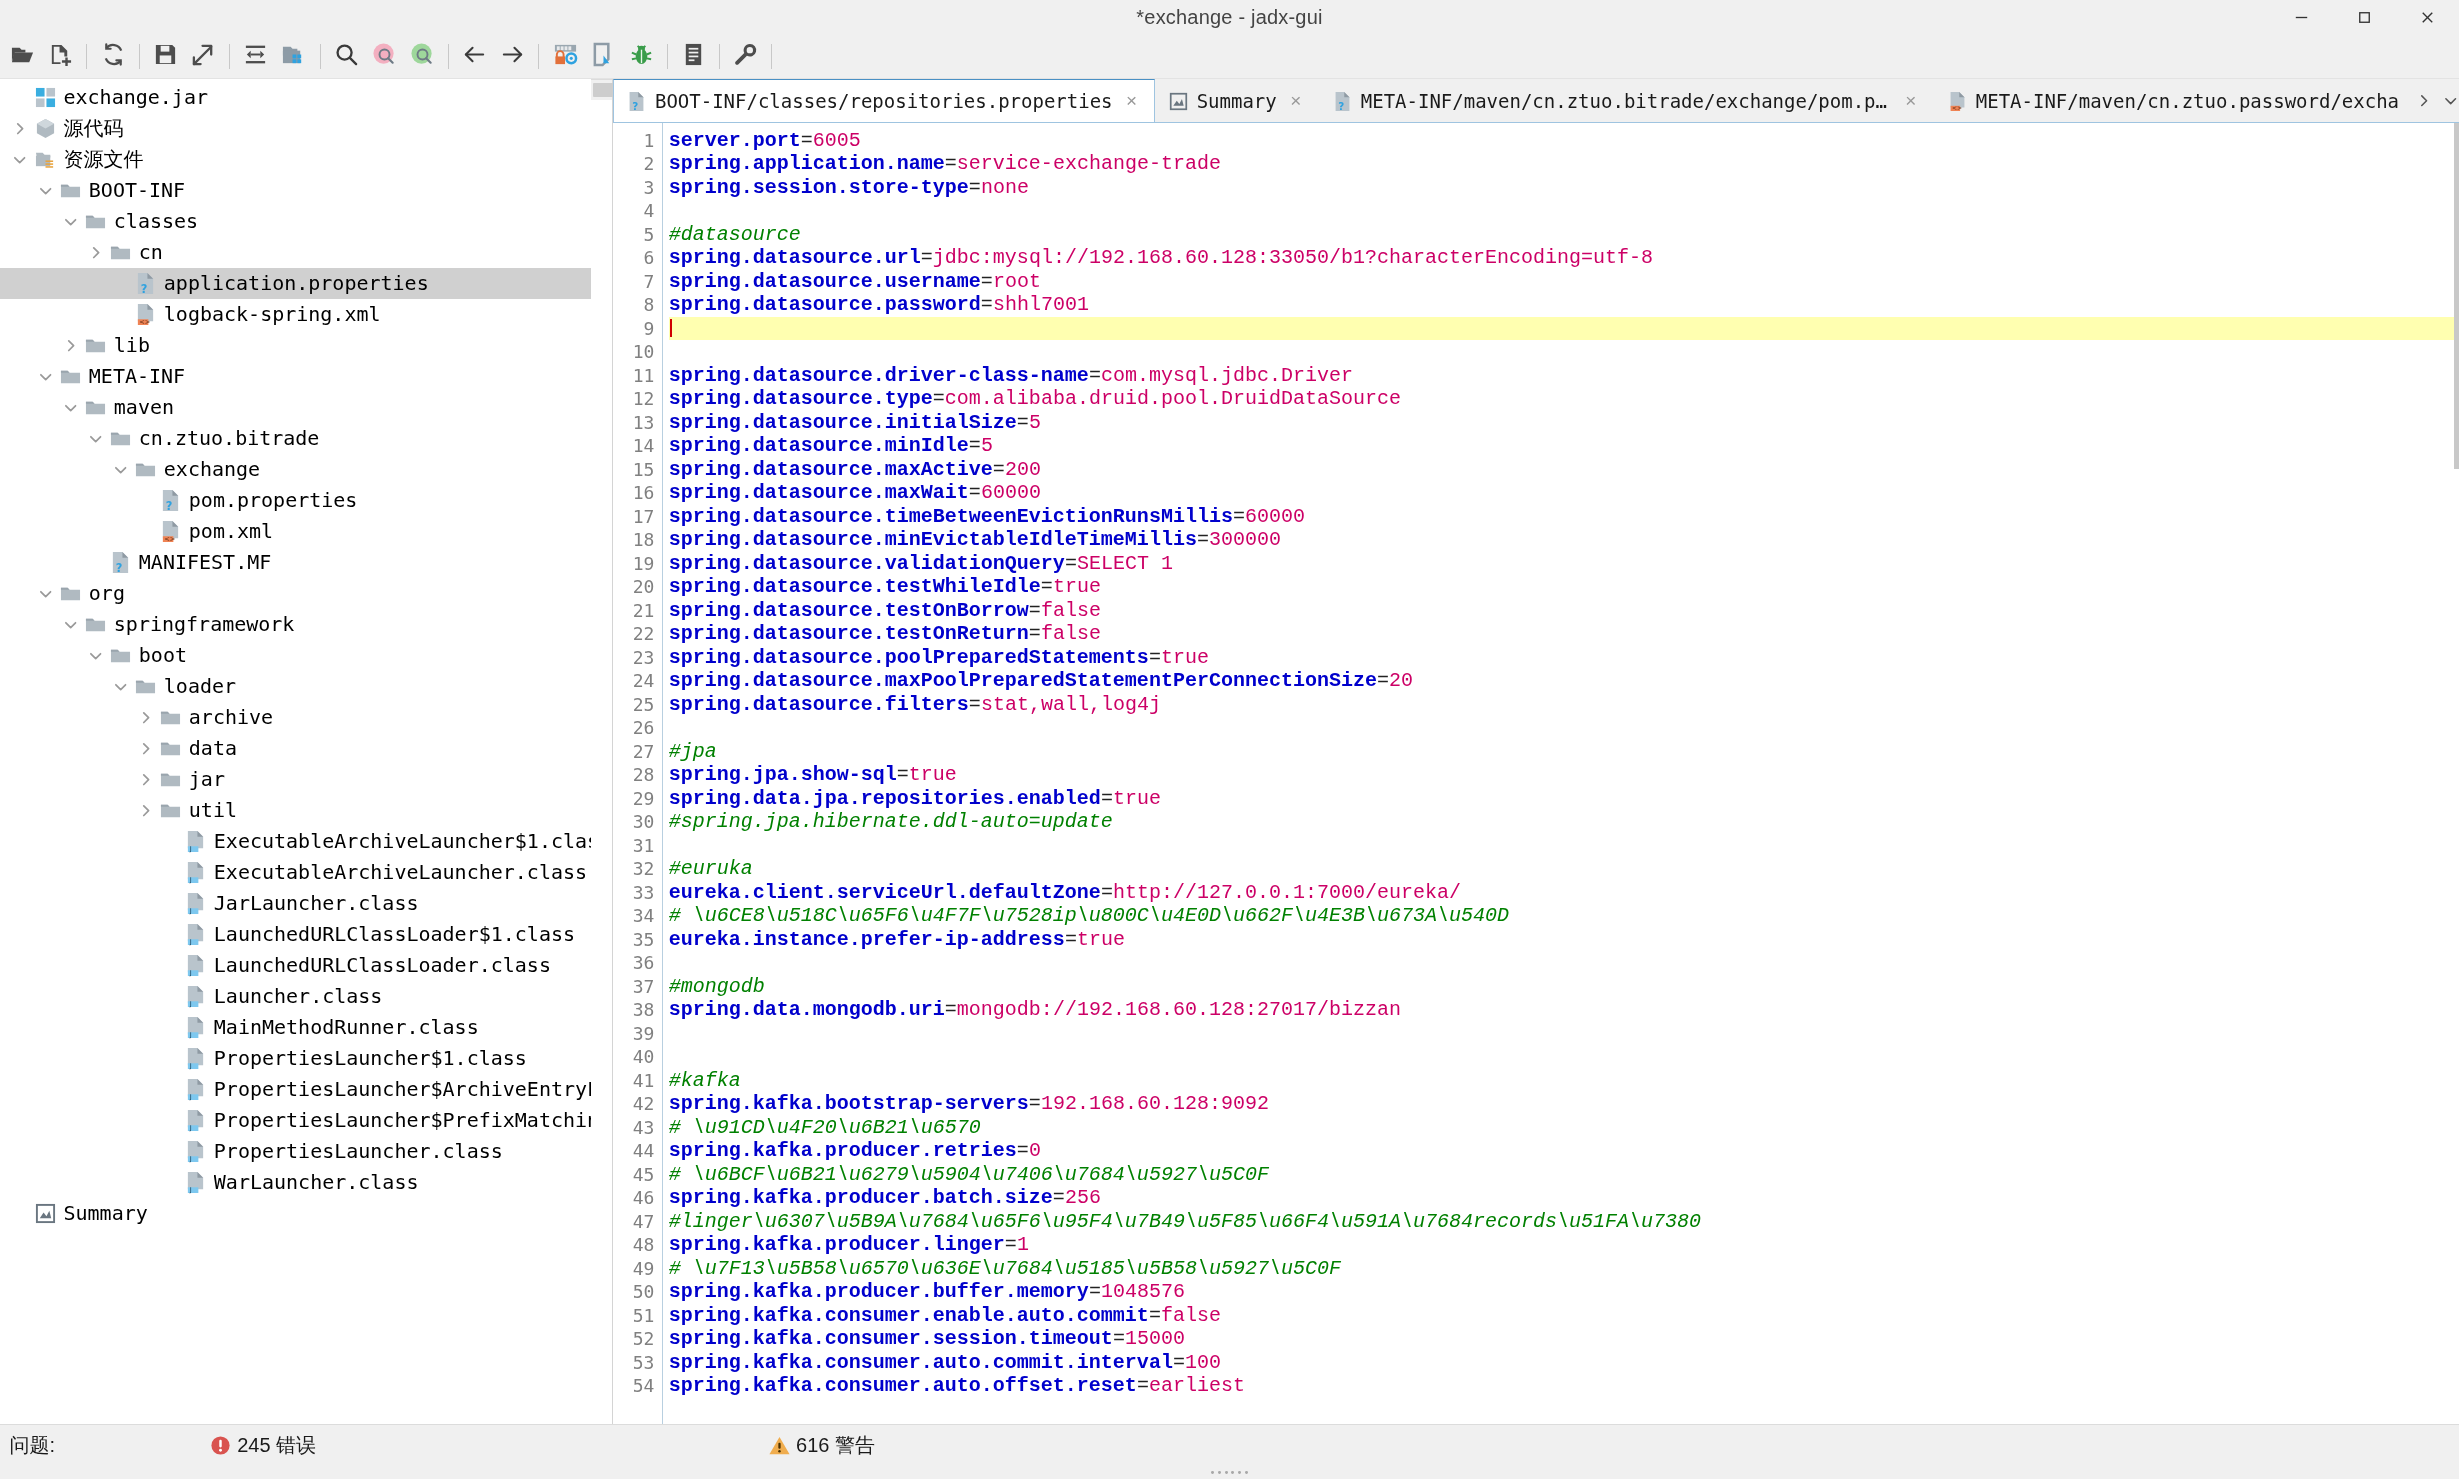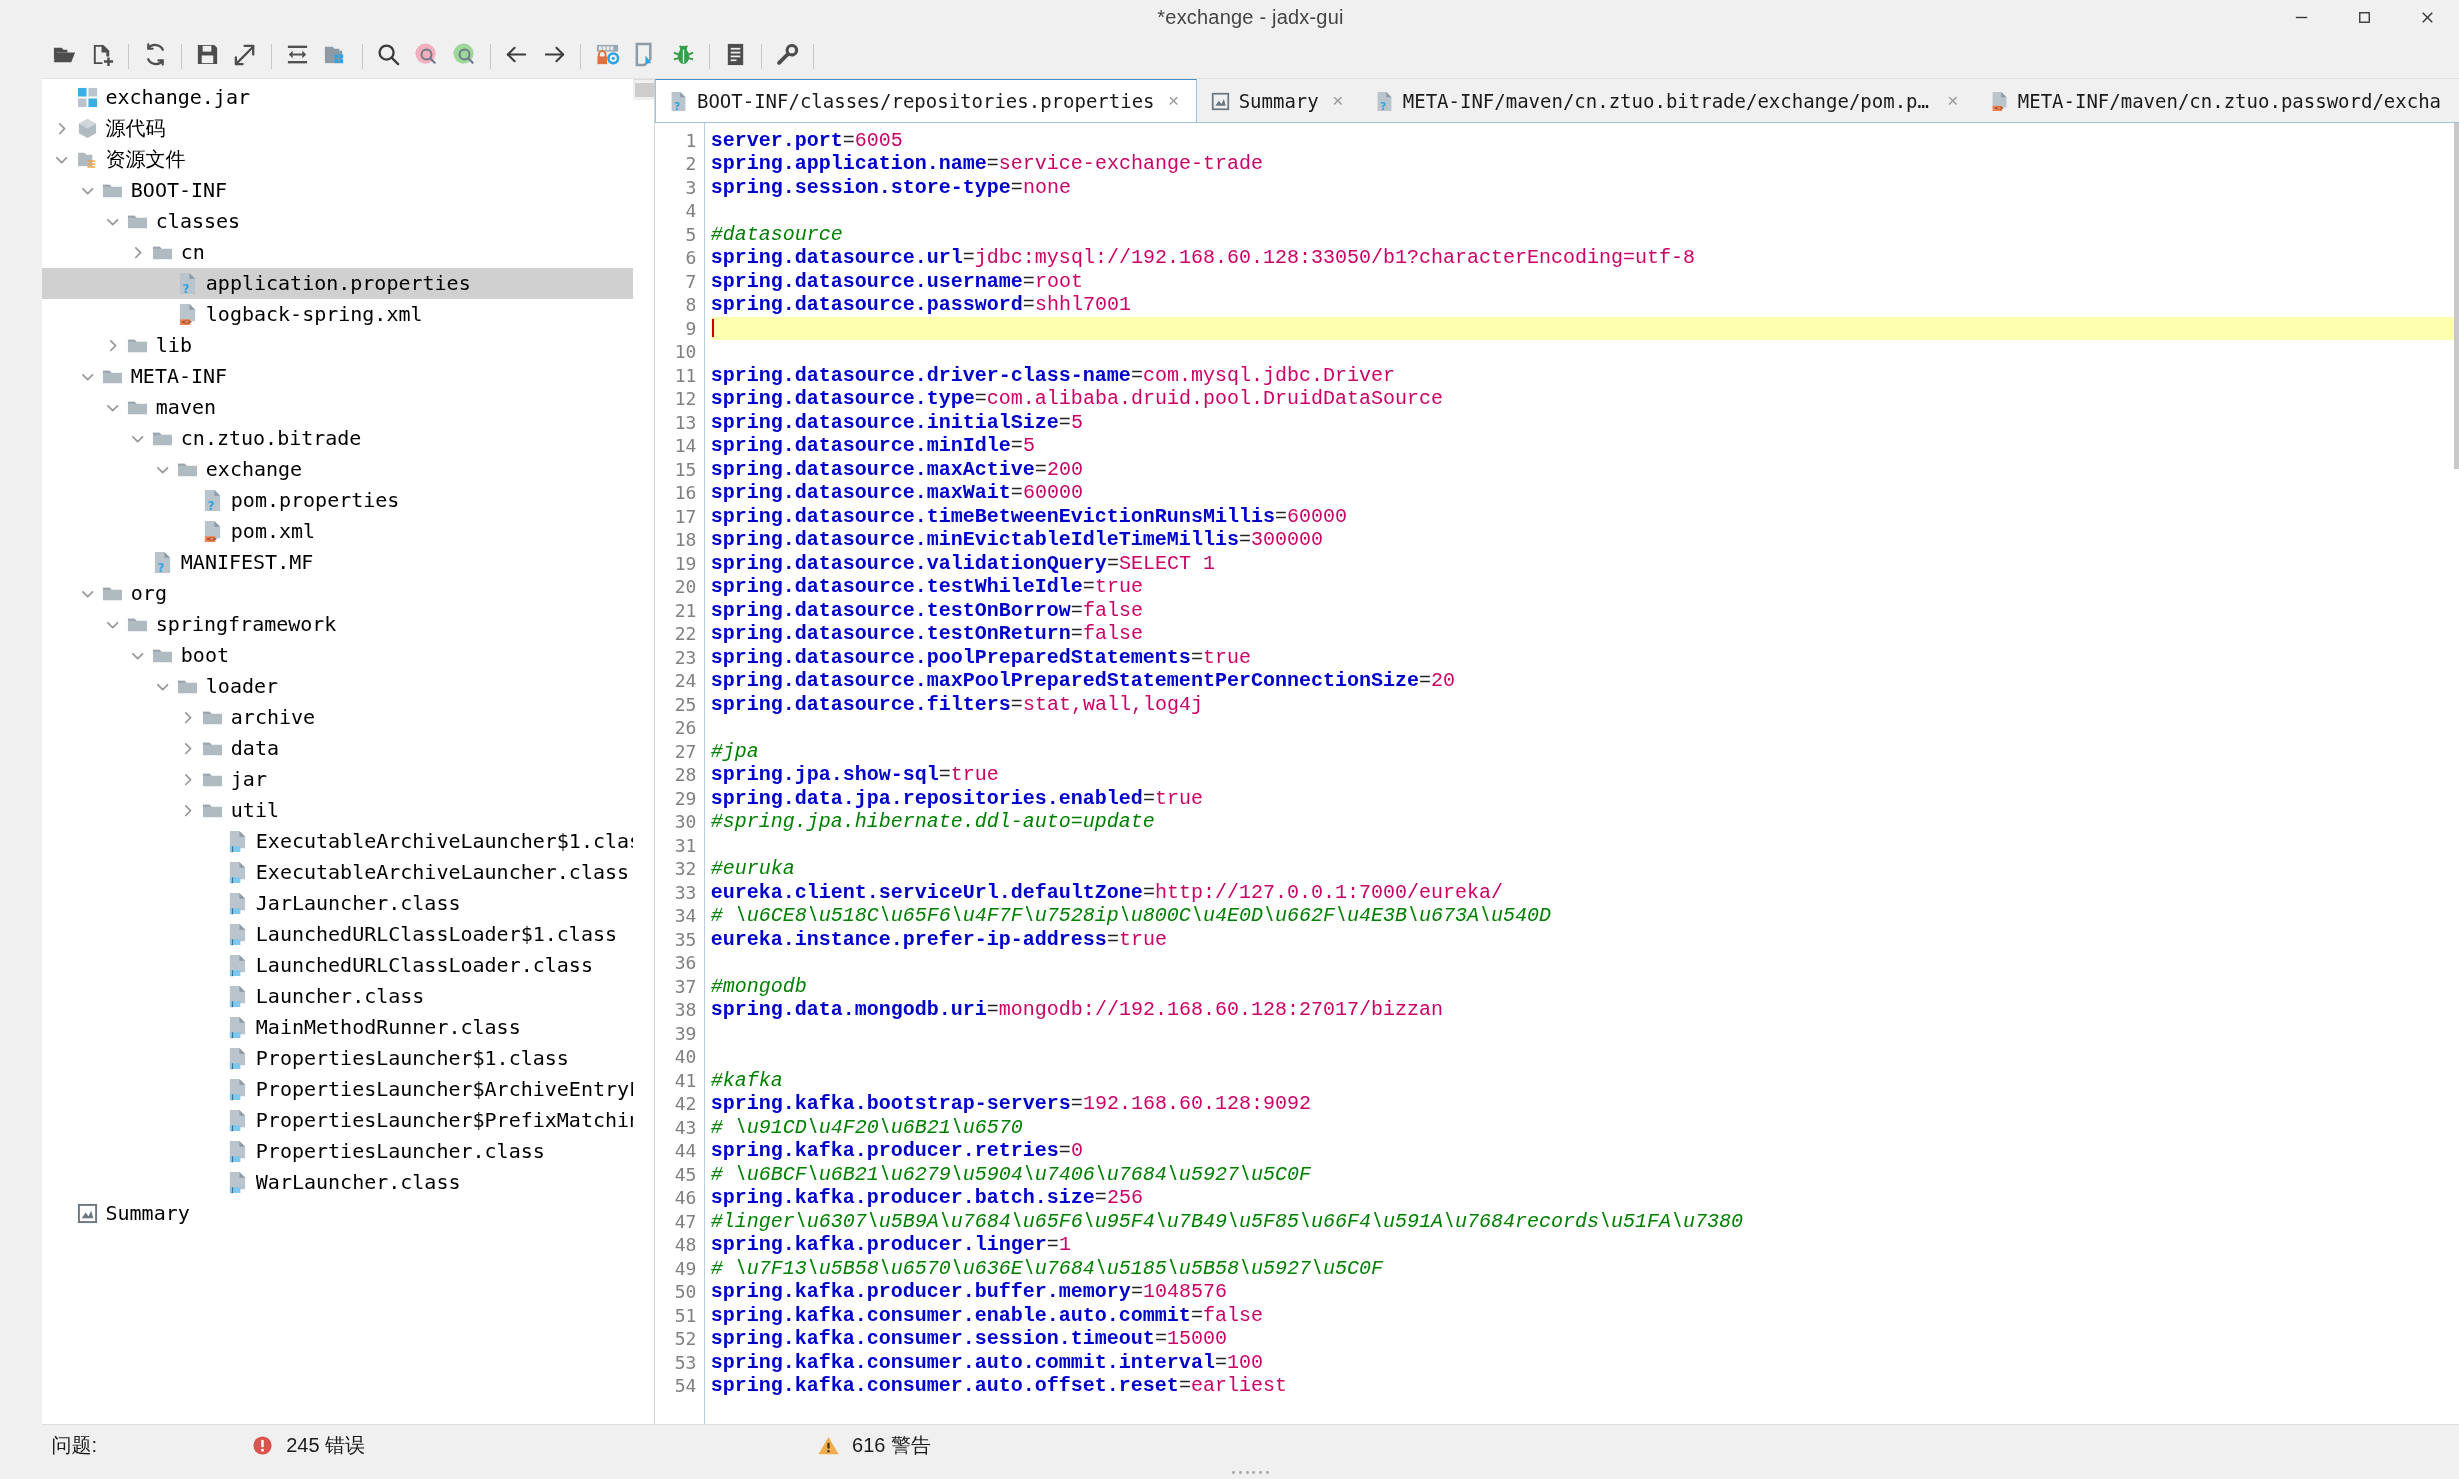--- a/index.html
+++ b/index.html
@@ -2,21 +2,21 @@
 <html><head>
 <meta charset="utf-8">
 <style>
   * { box-sizing: border-box; margin: 0; padding: 0; }
   html, body {
     width: 2459px; height: 1479px;
     background: #f0f0f0;
     font-family: "Liberation Sans", sans-serif;
     overflow: hidden;
   }
-  .app { width: 2459px; height: 1479px; display: flex; flex-direction: column; background: #f0f0f0; padding-left: 42px; }
+  .app { width: 2459px; height: 1479px; display: flex; flex-direction: column; background: #f0f0f0; }
 
   
   .titlebar {
     height: 35px; flex: 0 0 35px;
     background: #f0f0f0;
     display: flex; align-items: center;
     position: relative;
     border-bottom: 1px solid #f0f0f0;
   }
   .title-text {
@@ -164,21 +164,21 @@
   .v-scroll .thumb { position: absolute; right: 0; top: 0; width: 4.8px; height: 346px; background: #c8c8c8; }
 
   
   .statusbar {
     height: 42px; flex: 0 0 42px;
     display: flex; align-items: center;
     background: #f0f0f0; border-top: 1px solid #dcdcdc;
     font-size: 20px; color: #1a1a1a;
   }
   .sb-label { margin-left: 9.6px; }
-  .sb-item { display: flex; gap: 12px; }
+  .sb-item { display: flex; gap: 5px; }
   .sb-errors { margin-left: 154px; }
   .sb-warns { margin-left: 452px; }
   .err-ico, .warn-ico { display: flex; align-items: center; }
 
   .bottom-grip {
     height: 13.4px; flex: 0 0 13.4px; background: #f0f0f0;
     display: flex; align-items: center; justify-content: center;
   }
   .grip-dots { display: flex; gap: 3.8px; }
   .grip-dots span { width: 2.9px; height: 2.9px; background: #a8a8a8; border-radius: 50%; }

